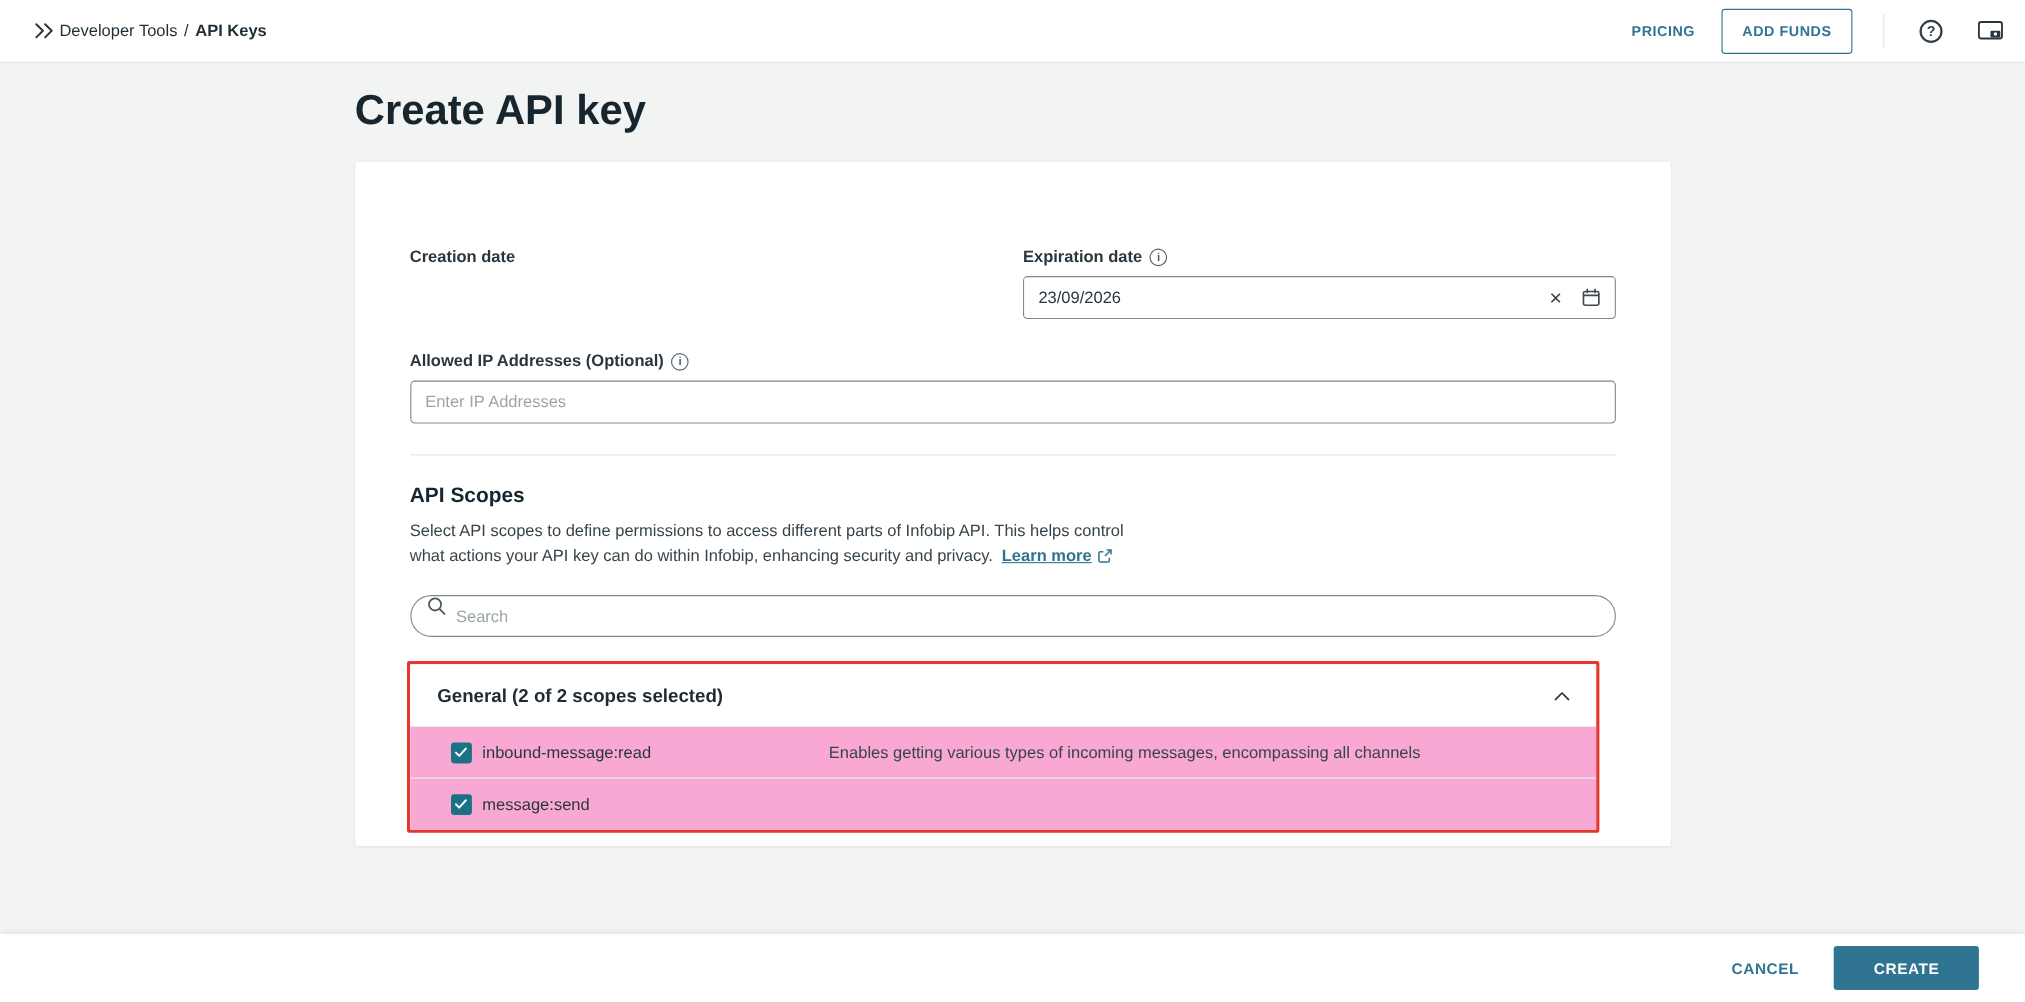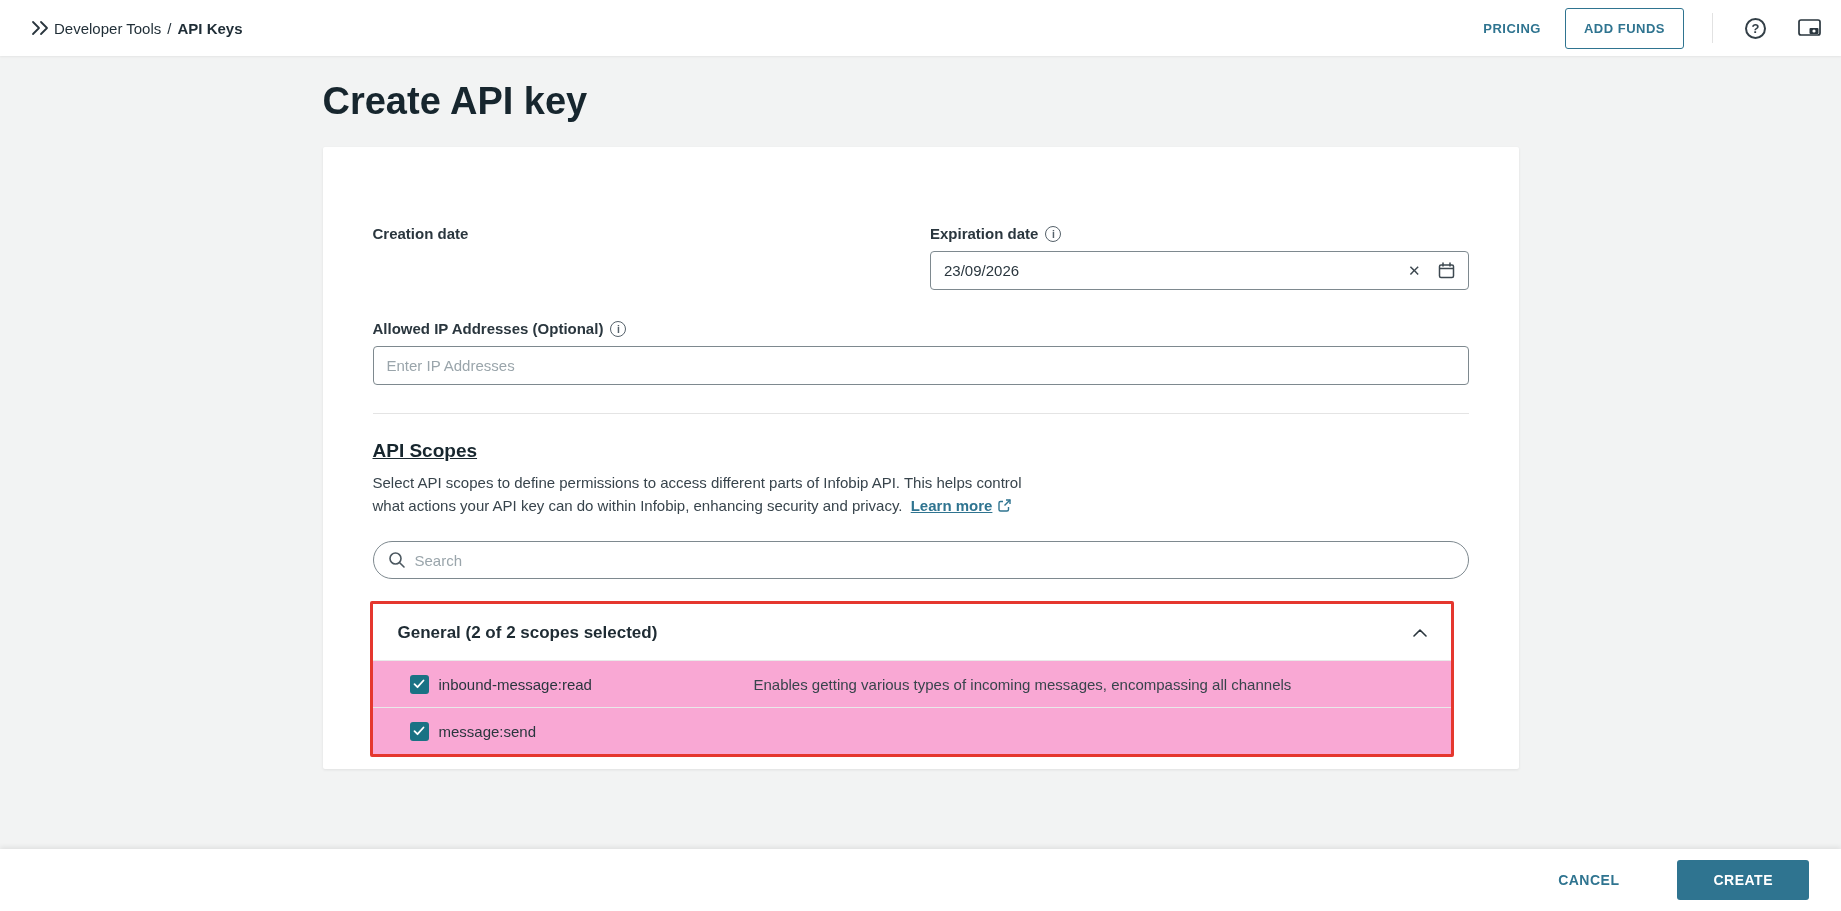--- a/index.html
+++ b/index.html
@@ -38,42 +38,42 @@
   .field-row { display:flex; gap:19px; margin-top:30px; }
   .field-col { flex:1; min-width:0; }
   .field-block { margin-top:30px; }
   .input-wrap { position:relative; }
   .input-wrap .text-input { padding-right:84px; }
   .clear-btn { position:absolute; right:44px; top:0; height:100%; background:none; border:none; color:#3d4850; font-size:15px; cursor:pointer; padding:0 4px; }
   .cal-btn { position:absolute; right:12px; top:0; height:100%; background:none; border:none; cursor:pointer; display:flex; align-items:center; padding:0 2px; }
 
   .divider { border:none; border-top:1px solid #e4e4e4; margin-top:28px; }
 
-  .scopes-heading { font-size:19px; font-weight:bold; color:#17262e; margin-top:26px;text-decoration:underline; }
+  .scopes-heading { font-size:19px; font-weight:bold; color:#17262e; margin-top:26px; }
   .scopes-desc { margin-top:10px; font-size:15px; color:#38444c; line-height:1.5; }
   .desc-line { display:block; }
   .learn-more { color:var(--accent); font-weight:bold; text-decoration:underline; cursor:pointer; display:inline-flex; align-items:center; gap:6px; margin-left:4px; }
   .learn-more svg { text-decoration:none; }
 
-  .search-pill { margin-top:24px; height:38px; border:1px solid #7e898f; border-radius:19px; display:flex; align-items:center; padding:0 14px; gap:9px; background:#fff; }
+  .search-pill { margin-top:24px; height:38px; border:1px solid #7e898f; border-radius:19px; display:flex; padding:0 14px; gap:9px; background:#fff; }
   .search-pill input { border:none; outline:none; flex:1; font-size:15px; font-family:inherit; color:#2a363e; background:transparent; }
   .search-pill input::placeholder { color:#9aa5ab; }
 
   
   .annotation-box { margin:22px 15px 0 -3px; border:3px solid var(--annotation); border-radius:2px; }
   .scope-group { background:#fff; }
   .group-header { display:flex; align-items:center; justify-content:space-between; padding:19px 24px 17px 25px; cursor:pointer; background:#fff; }
   .group-title { font-size:17px; font-weight:bold; color:#1e2b33; }
   .scope-row { display:flex; align-items:center; border-top:1px solid #e9e9e9; background:#f9a8d4; min-height:47px; padding:0 24px 0 37px; }
   .checkbox { width:19px; height:19px; border-radius:3px; background:var(--checkbox); display:flex; align-items:center; justify-content:center; cursor:pointer; flex:0 0 19px; border:none; }
   .scope-name { margin-left:10px; width:315px; font-size:15px; color:#2a363e; flex:0 0 315px; }
   .scope-desc { font-size:15px; color:#38444c; }
 
   
-  .bottombar { flex:0 0 62px; background:#fff; box-shadow:0 -2px 5px rgba(0,0,0,.08); display:flex; align-items:center; justify-content:flex-end; padding:0 32px; gap:58px; position:relative; z-index:3; }
+  .bottombar { flex:0 0 62px; background:#fff; box-shadow:0 -2px 5px rgba(0,0,0,.08); display:flex; align-items:center; justify-content:flex-end; padding:0 42px; gap:32px; position:relative; z-index:3; }
   .cancel-btn { background:none; border:none; color:var(--accent); font-weight:bold; font-size:14px; letter-spacing:.5px; cursor:pointer; font-family:inherit; }
   .create-btn { background:var(--accent); color:#fff; border:none; font-weight:bold; font-size:14px; letter-spacing:.5px; padding:12px 36px; border-radius:3px; cursor:pointer; font-family:inherit; }
 </style>
 </head>
 <body>
 
 <div class="app">
 
   <header class="topbar">
     <div class="topbar-left">

